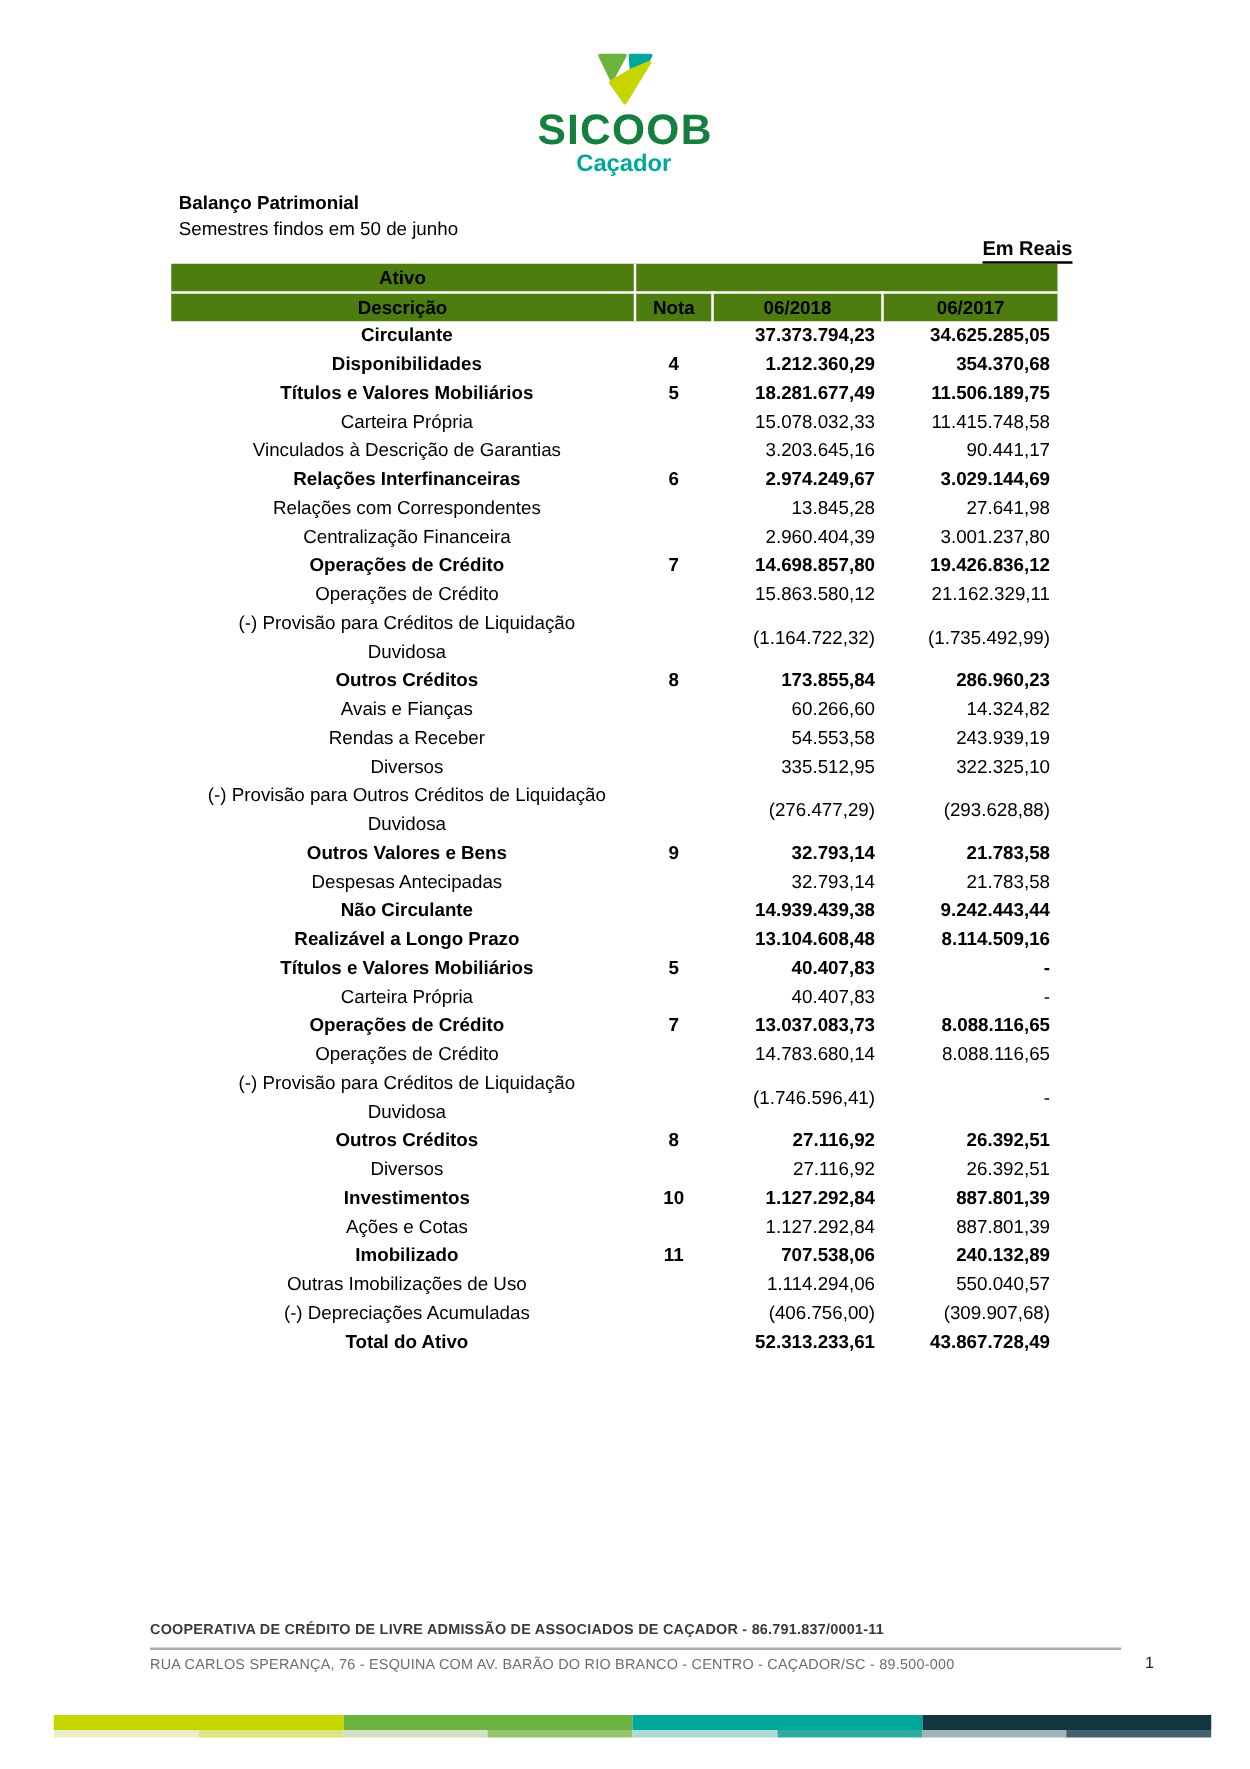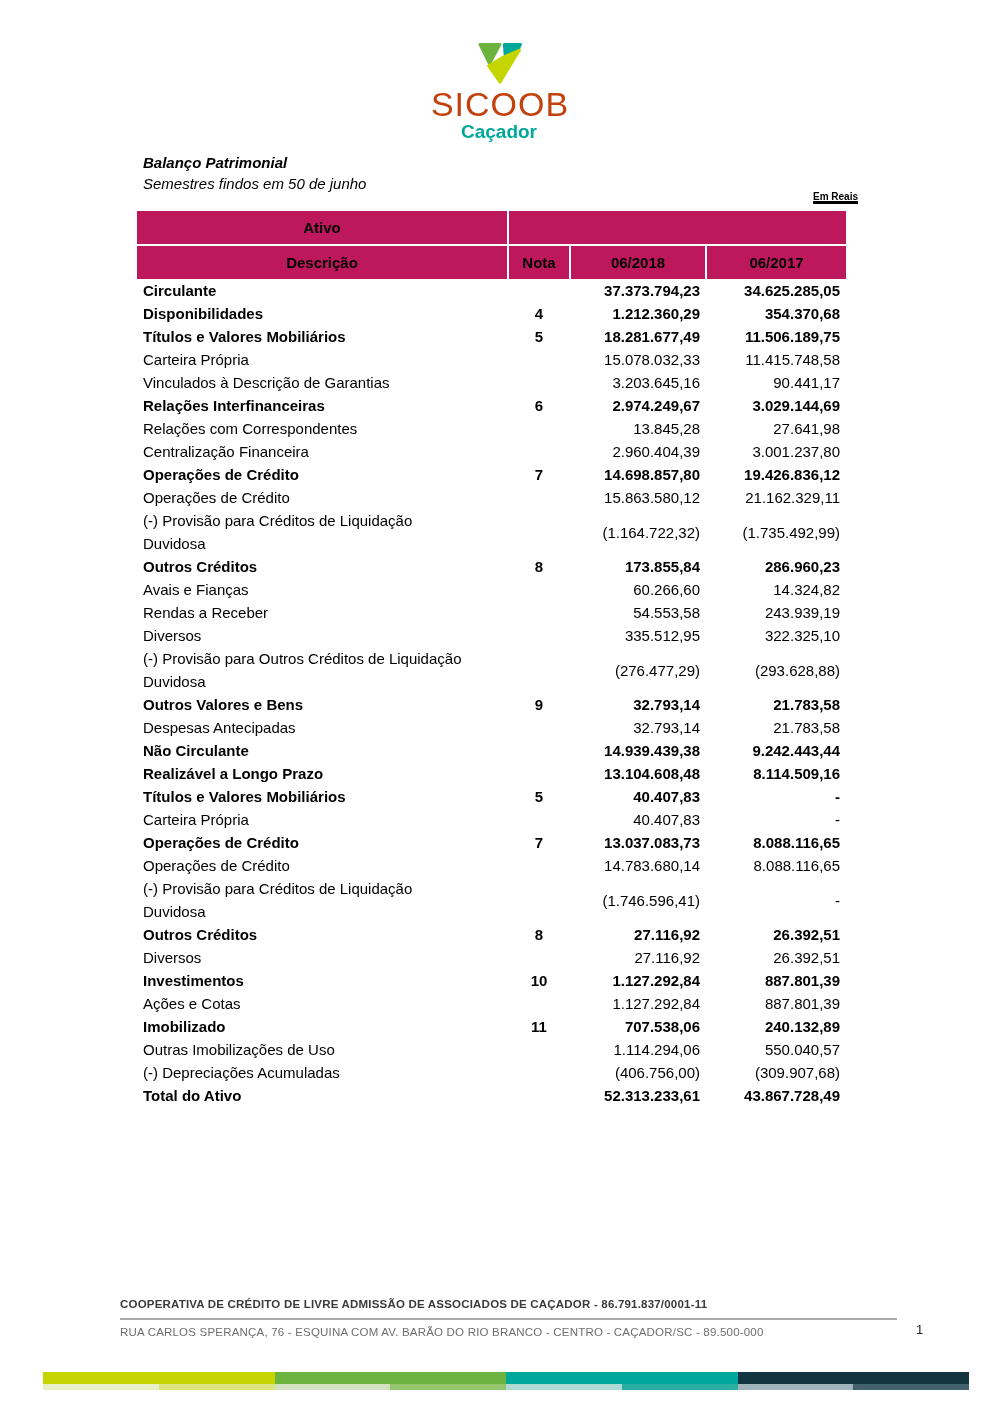--- a/index.html
+++ b/index.html
@@ -8,57 +8,57 @@
     width:1000px; height:1415px; position:relative;
     font-family:"Liberation Sans","DejaVu Sans",sans-serif;
     color:#000;
   }
 
   
   .logo { position:absolute; top:42px; left:0; width:100%; text-align:center; }
   .logo-inner { display:inline-block; }
   .logo-mark { display:block; margin:0 auto 2px auto; }
   .logo-brand {
-    display:block; font-size:34px; font-weight:normal; letter-spacing:1px;
-    color:#c2410c; line-height:34px;
+    display:block; font-size:34px; font-weight:bold; letter-spacing:1px;
+    color:#15803d; line-height:34px;
   }
   .logo-sub {
     display:block; text-align:center; padding-right:2px;
     font-size:19px; font-weight:bold; color:#00a79b; line-height:22px;
   }
 
   
-  .title-block { position:absolute; left:143px; top:152px;font-style:italic; }
+  .title-block { position:absolute; left:143px; top:152px; }
   .doc-title { font-size:15px; font-weight:bold; line-height:21px; }
   .doc-subtitle { font-size:15px; line-height:21px; }
   .em-reais {
     position:absolute; right:142px; top:191px;
-    font-size:10px; font-weight:bold;
-    border-bottom:2px solid #000; padding-bottom:0px;text-decoration:underline;
+    font-size:16px; font-weight:bold;
+    border-bottom:2px solid #000; padding-bottom:0px;
   }
 
   
   table.bp { position:absolute; left:137px; top:211px; width:709px;
     border-collapse:collapse; table-layout:fixed; font-size:15px; }
   table.bp col.c-desc { width:371px; }
   table.bp col.c-nota { width:62px; }
   table.bp col.c-2018 { width:136px; }
   table.bp col.c-2017 { width:140px; }
 
   table.bp thead td {
-    background:#be185d; height:34px; font-weight:bold;
+    background:#4d7c0f; height:23px; font-weight:bold;
     text-align:center; vertical-align:middle;
   }
   table.bp thead tr.h1 td { border-bottom:2px solid #fff; }
   table.bp thead td.sep { border-right:2px solid #fff; }
 
   table.bp tbody td {
     vertical-align:middle; line-height:23px; padding:0;
   }
-  table.bp tbody td.desc { text-align:left; padding-left:6px; white-space:pre-line; }
+  table.bp tbody td.desc { text-align:center; padding-left:6px; white-space:pre-line; }
   table.bp tbody td.nota { text-align:center; font-weight:bold; }
   table.bp tbody td.num  { text-align:right; padding-right:6px; }
   table.bp tbody tr.bold td { font-weight:bold; }
 
   
   .footer { position:absolute; left:120px; top:1298px; width:777px; text-align:left; }
   .footer-line1 { font-size:11.5px; font-weight:bold; color:#3a3a3a; letter-spacing:.2px; }
   .footer-rule { margin-top:8px; height:2px; background:#ababab; }
   .footer-line2 { margin-top:6px; font-size:11.5px; color:#6e6e6e; letter-spacing:.2px; }
   .page-number { position:absolute; left:916px; top:1322px; font-size:13px; color:#222; }

